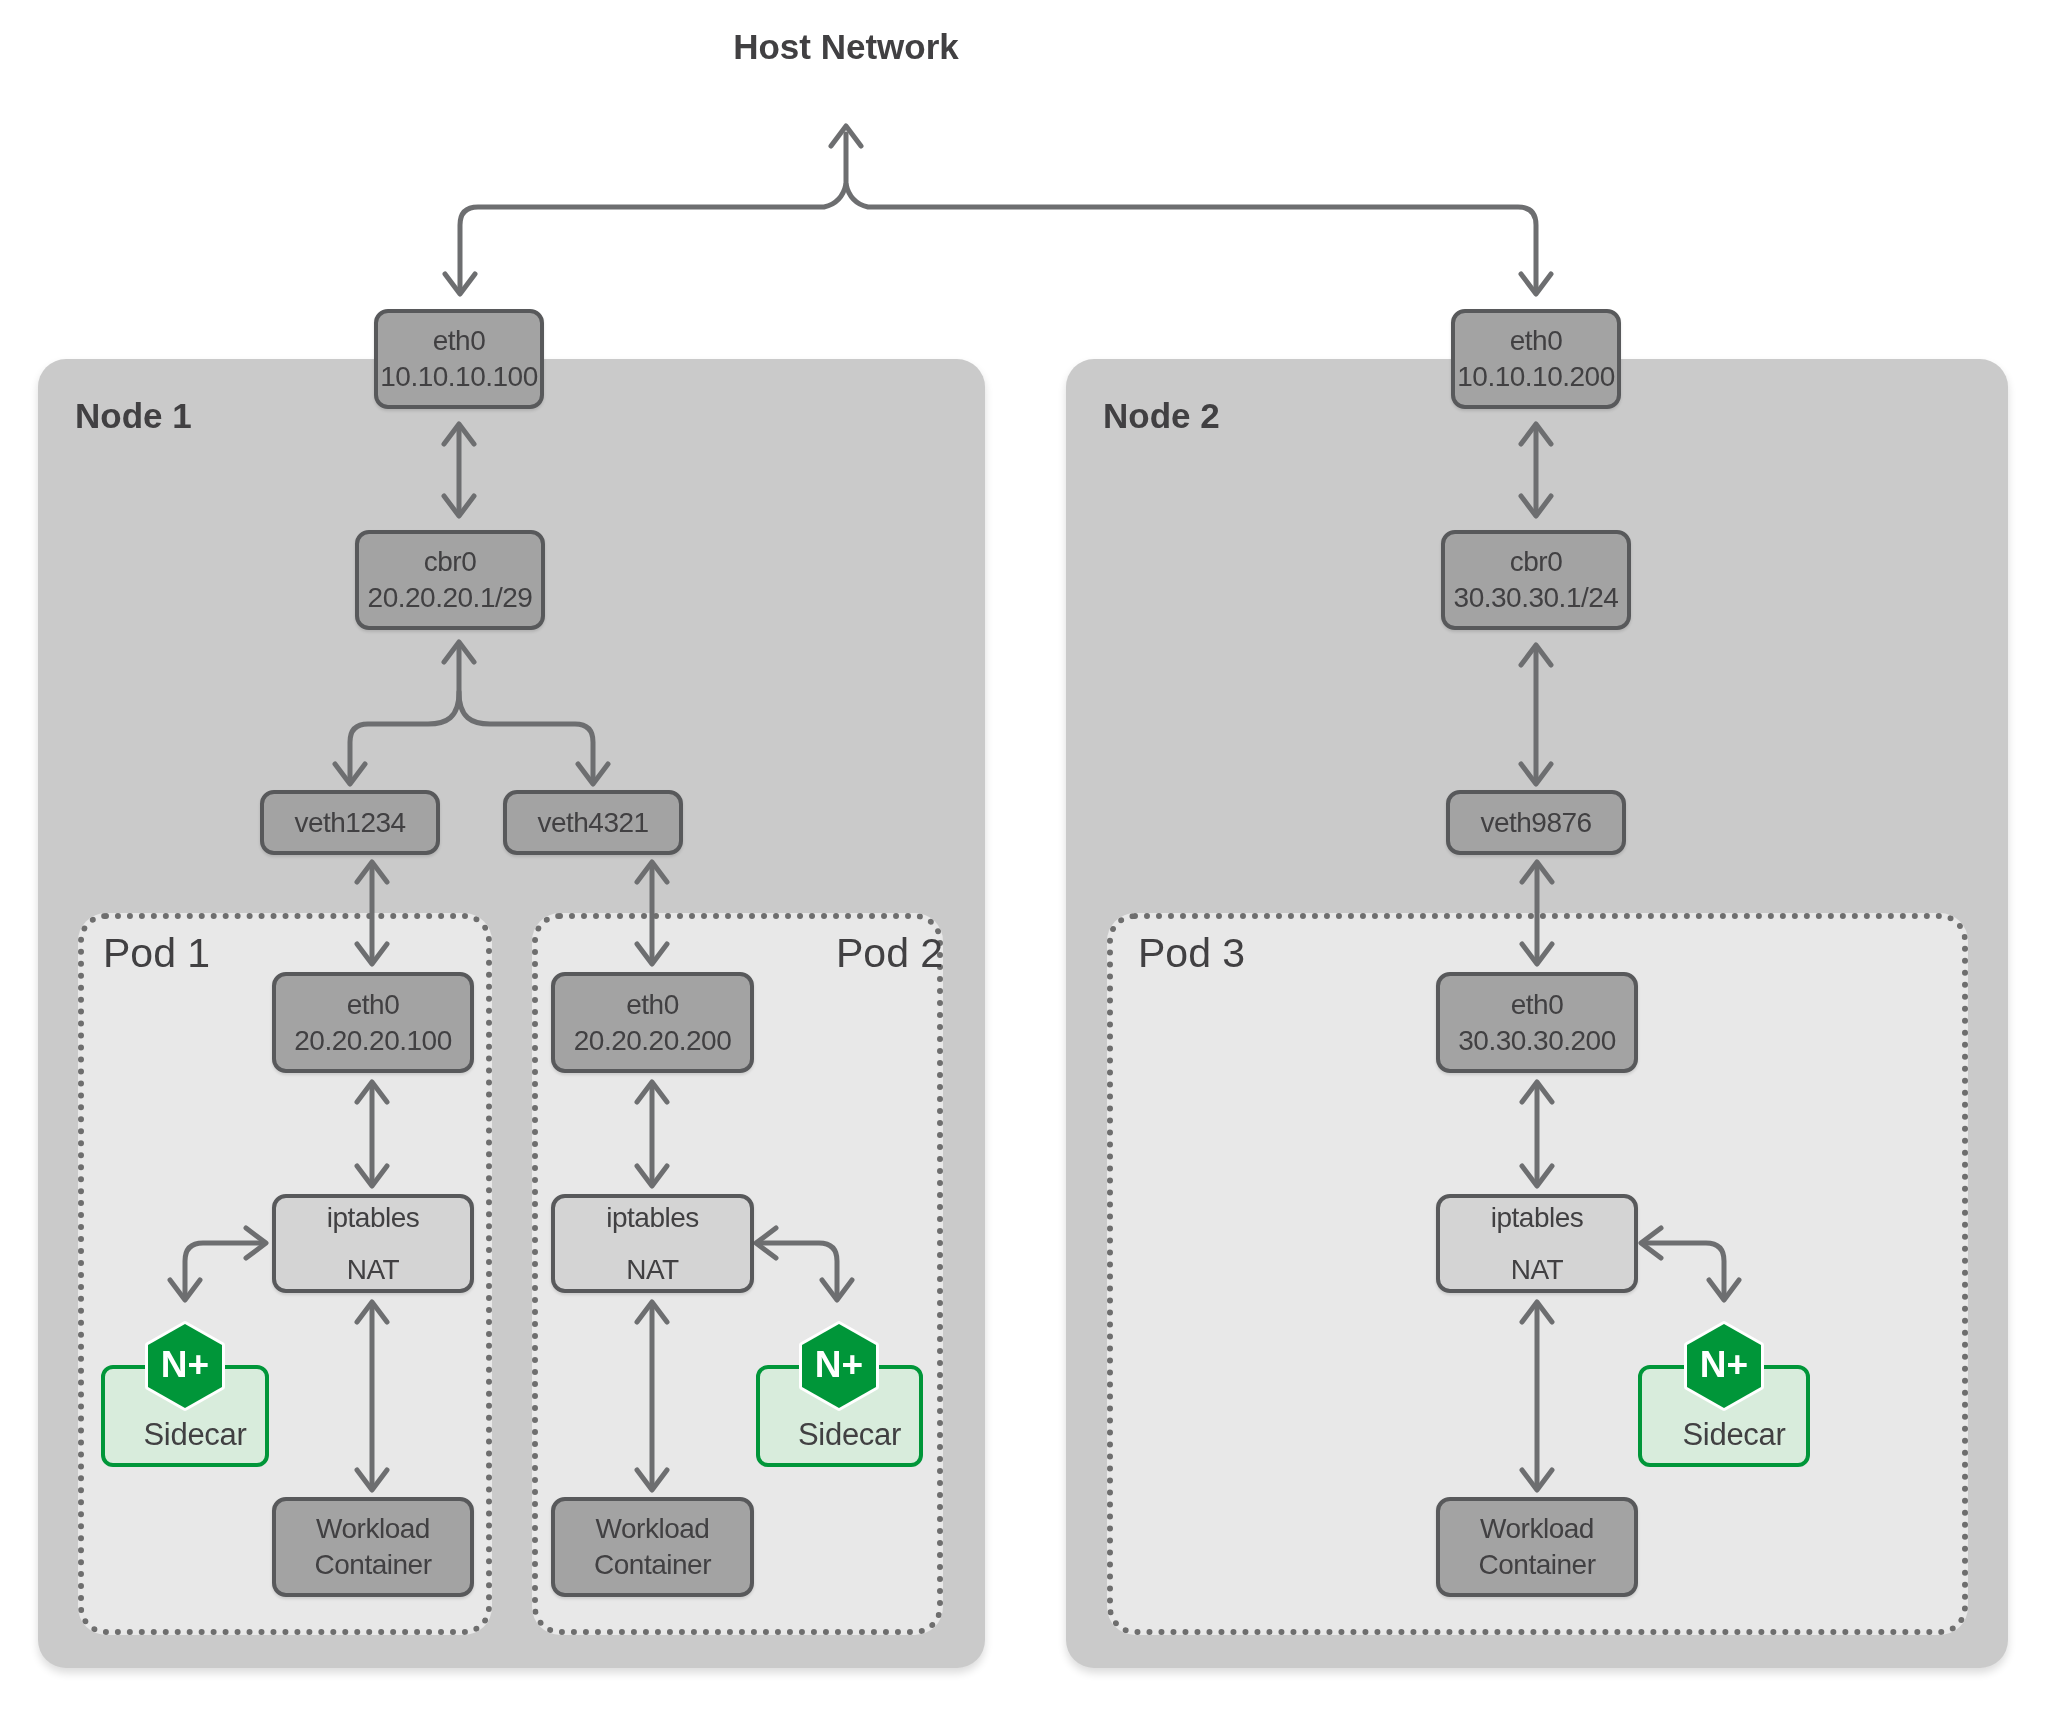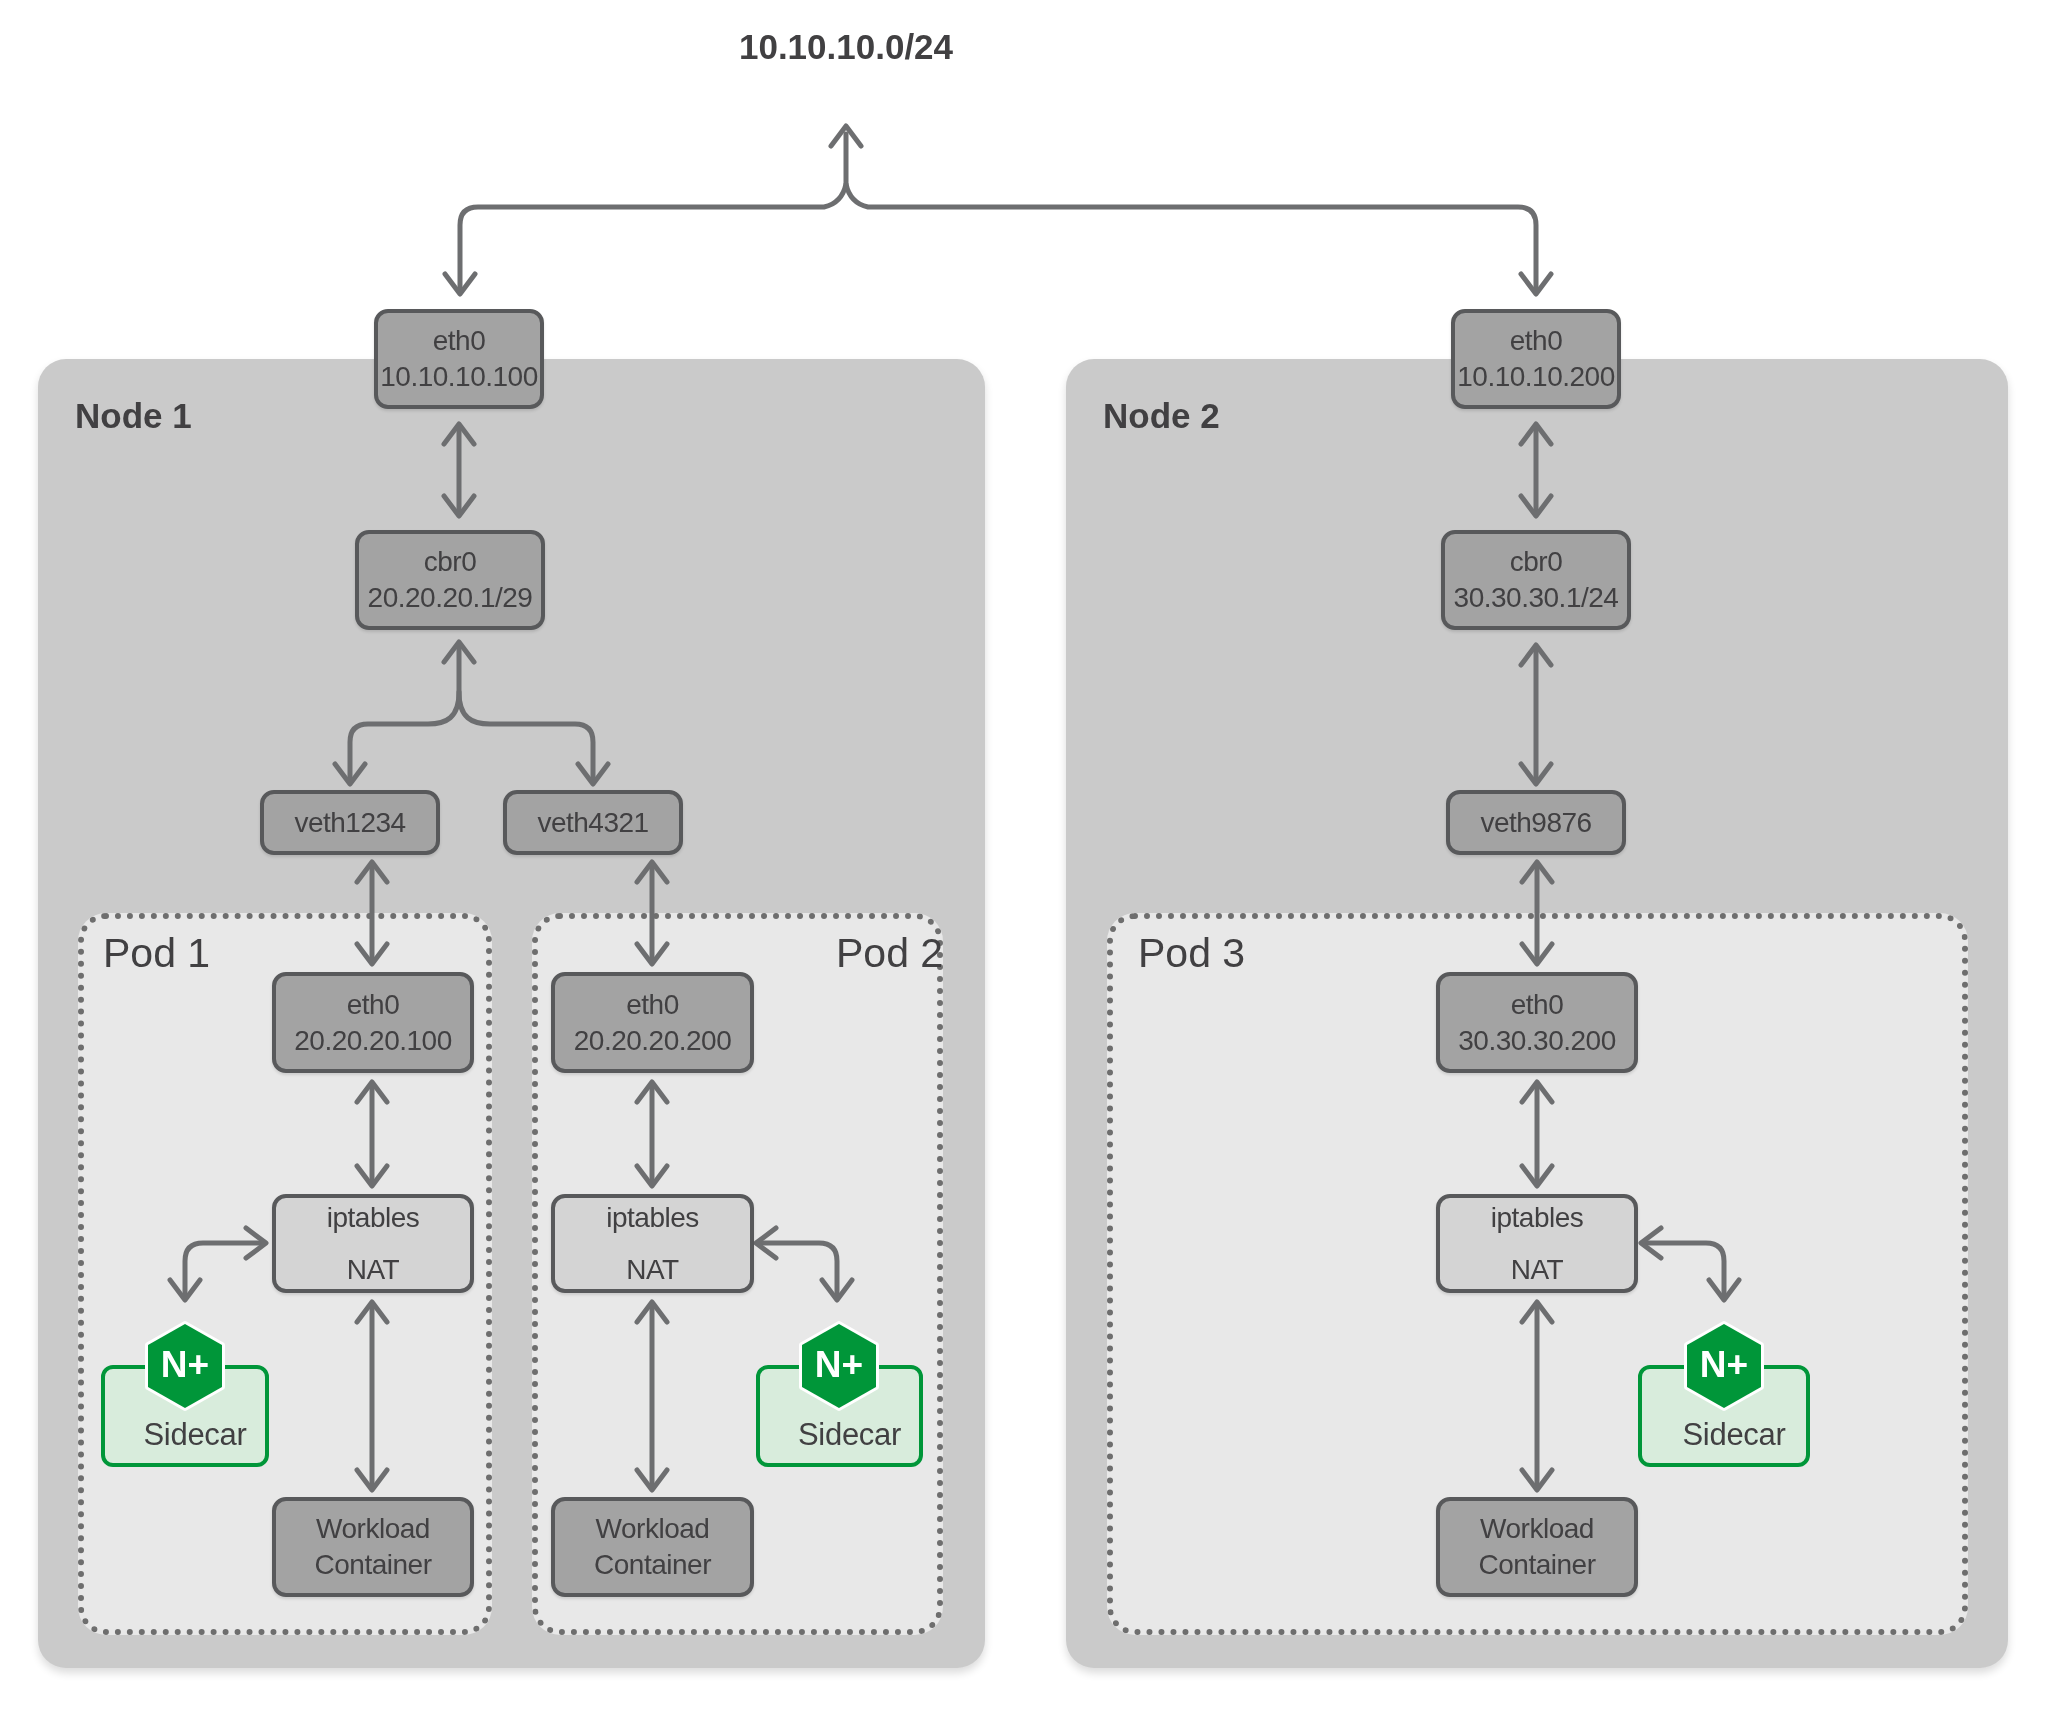--- a/index.html
+++ b/index.html
@@ -95,21 +95,21 @@
       <path d="M 1522,1166 L 1537,1186 L 1552,1166"></path>
       <path d="M 357,1322 L 372,1302 L 387,1322"></path>
       <path d="M 357,1470 L 372,1490 L 387,1470"></path>
       <path d="M 637,1322 L 652,1302 L 667,1322"></path>
       <path d="M 637,1470 L 652,1490 L 667,1470"></path>
       <path d="M 1522,1322 L 1537,1302 L 1552,1322"></path>
       <path d="M 1522,1470 L 1537,1490 L 1552,1470"></path>
     </svg>
 
   <div class="title">
-    <div>10.10.10.0/24</div>
+    <div>Host Network</div>
   </div>
 
   <div class="node-label" style="left:75px;top:396px">Node 1</div>
   <div class="node-label" style="left:1103px;top:396px">Node 2</div>
   <div class="pod-label" style="left:103px;top:930px">Pod 1</div>
   <div class="pod-label" style="left:836px;top:930px">Pod 2</div>
   <div class="pod-label" style="left:1138px;top:930px">Pod 3</div>
 
   <div class="box" style="left:374px;top:309px;width:170px;height:100px">
     <div>eth0</div>

